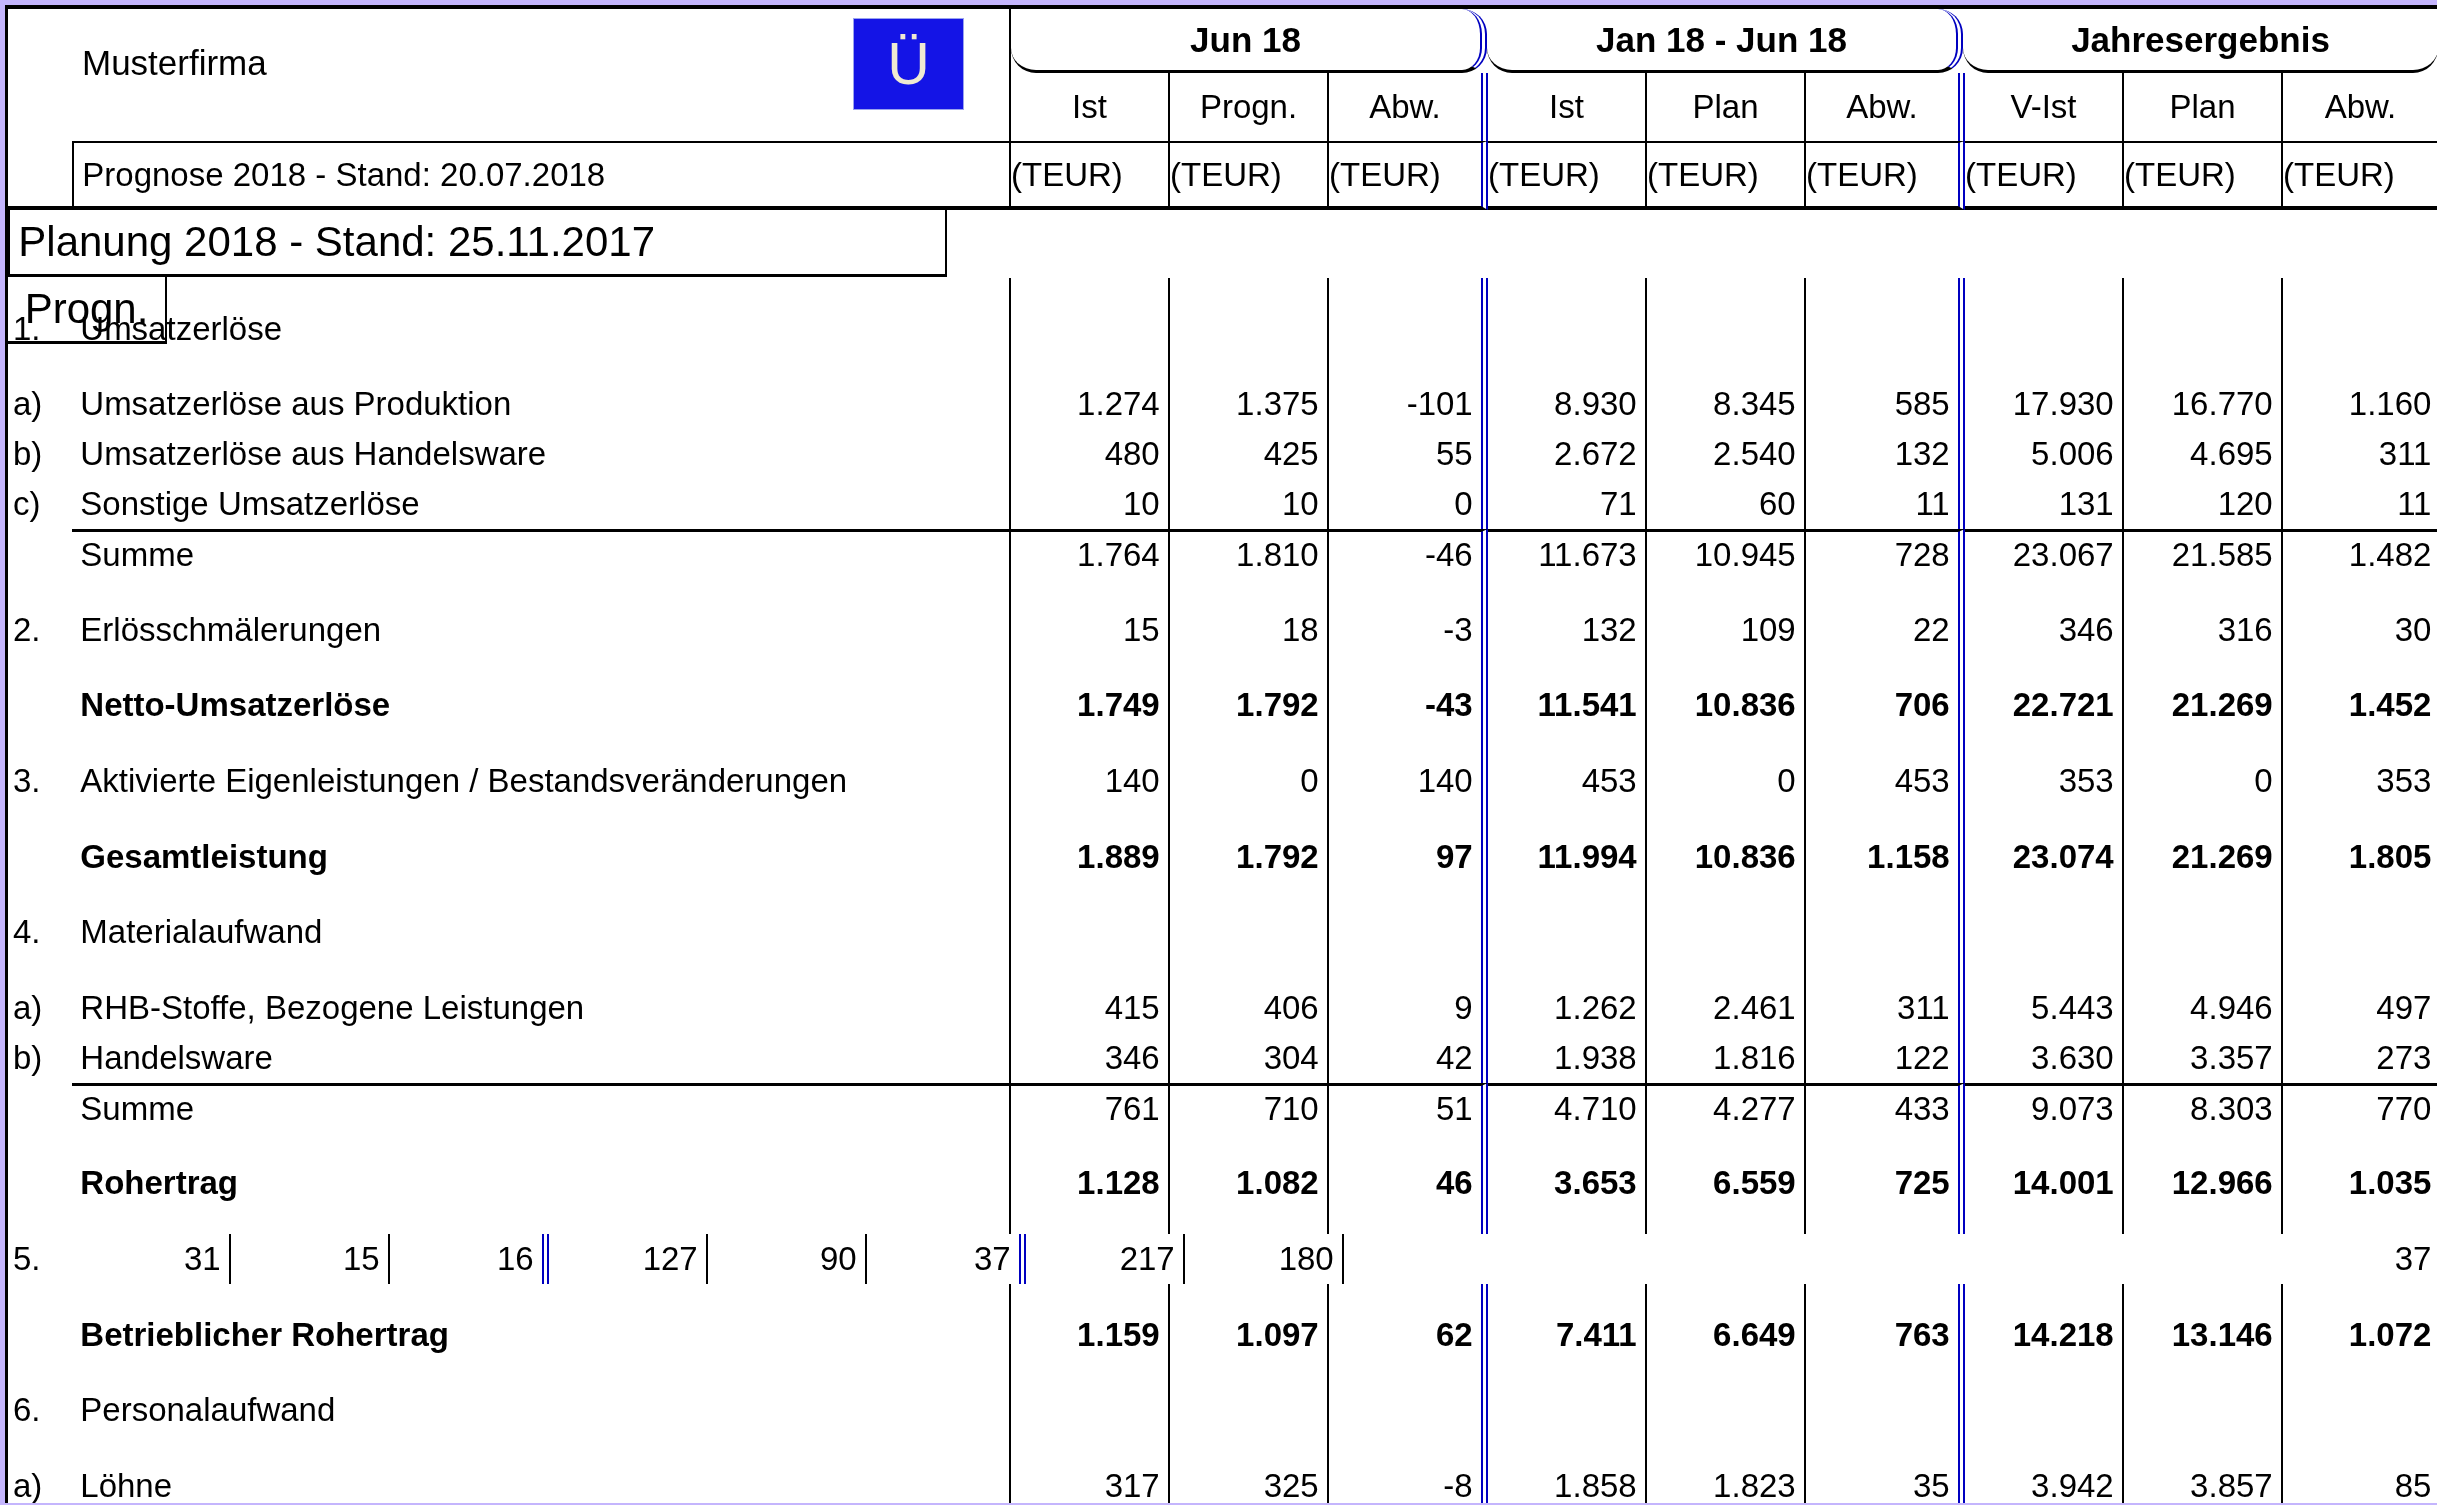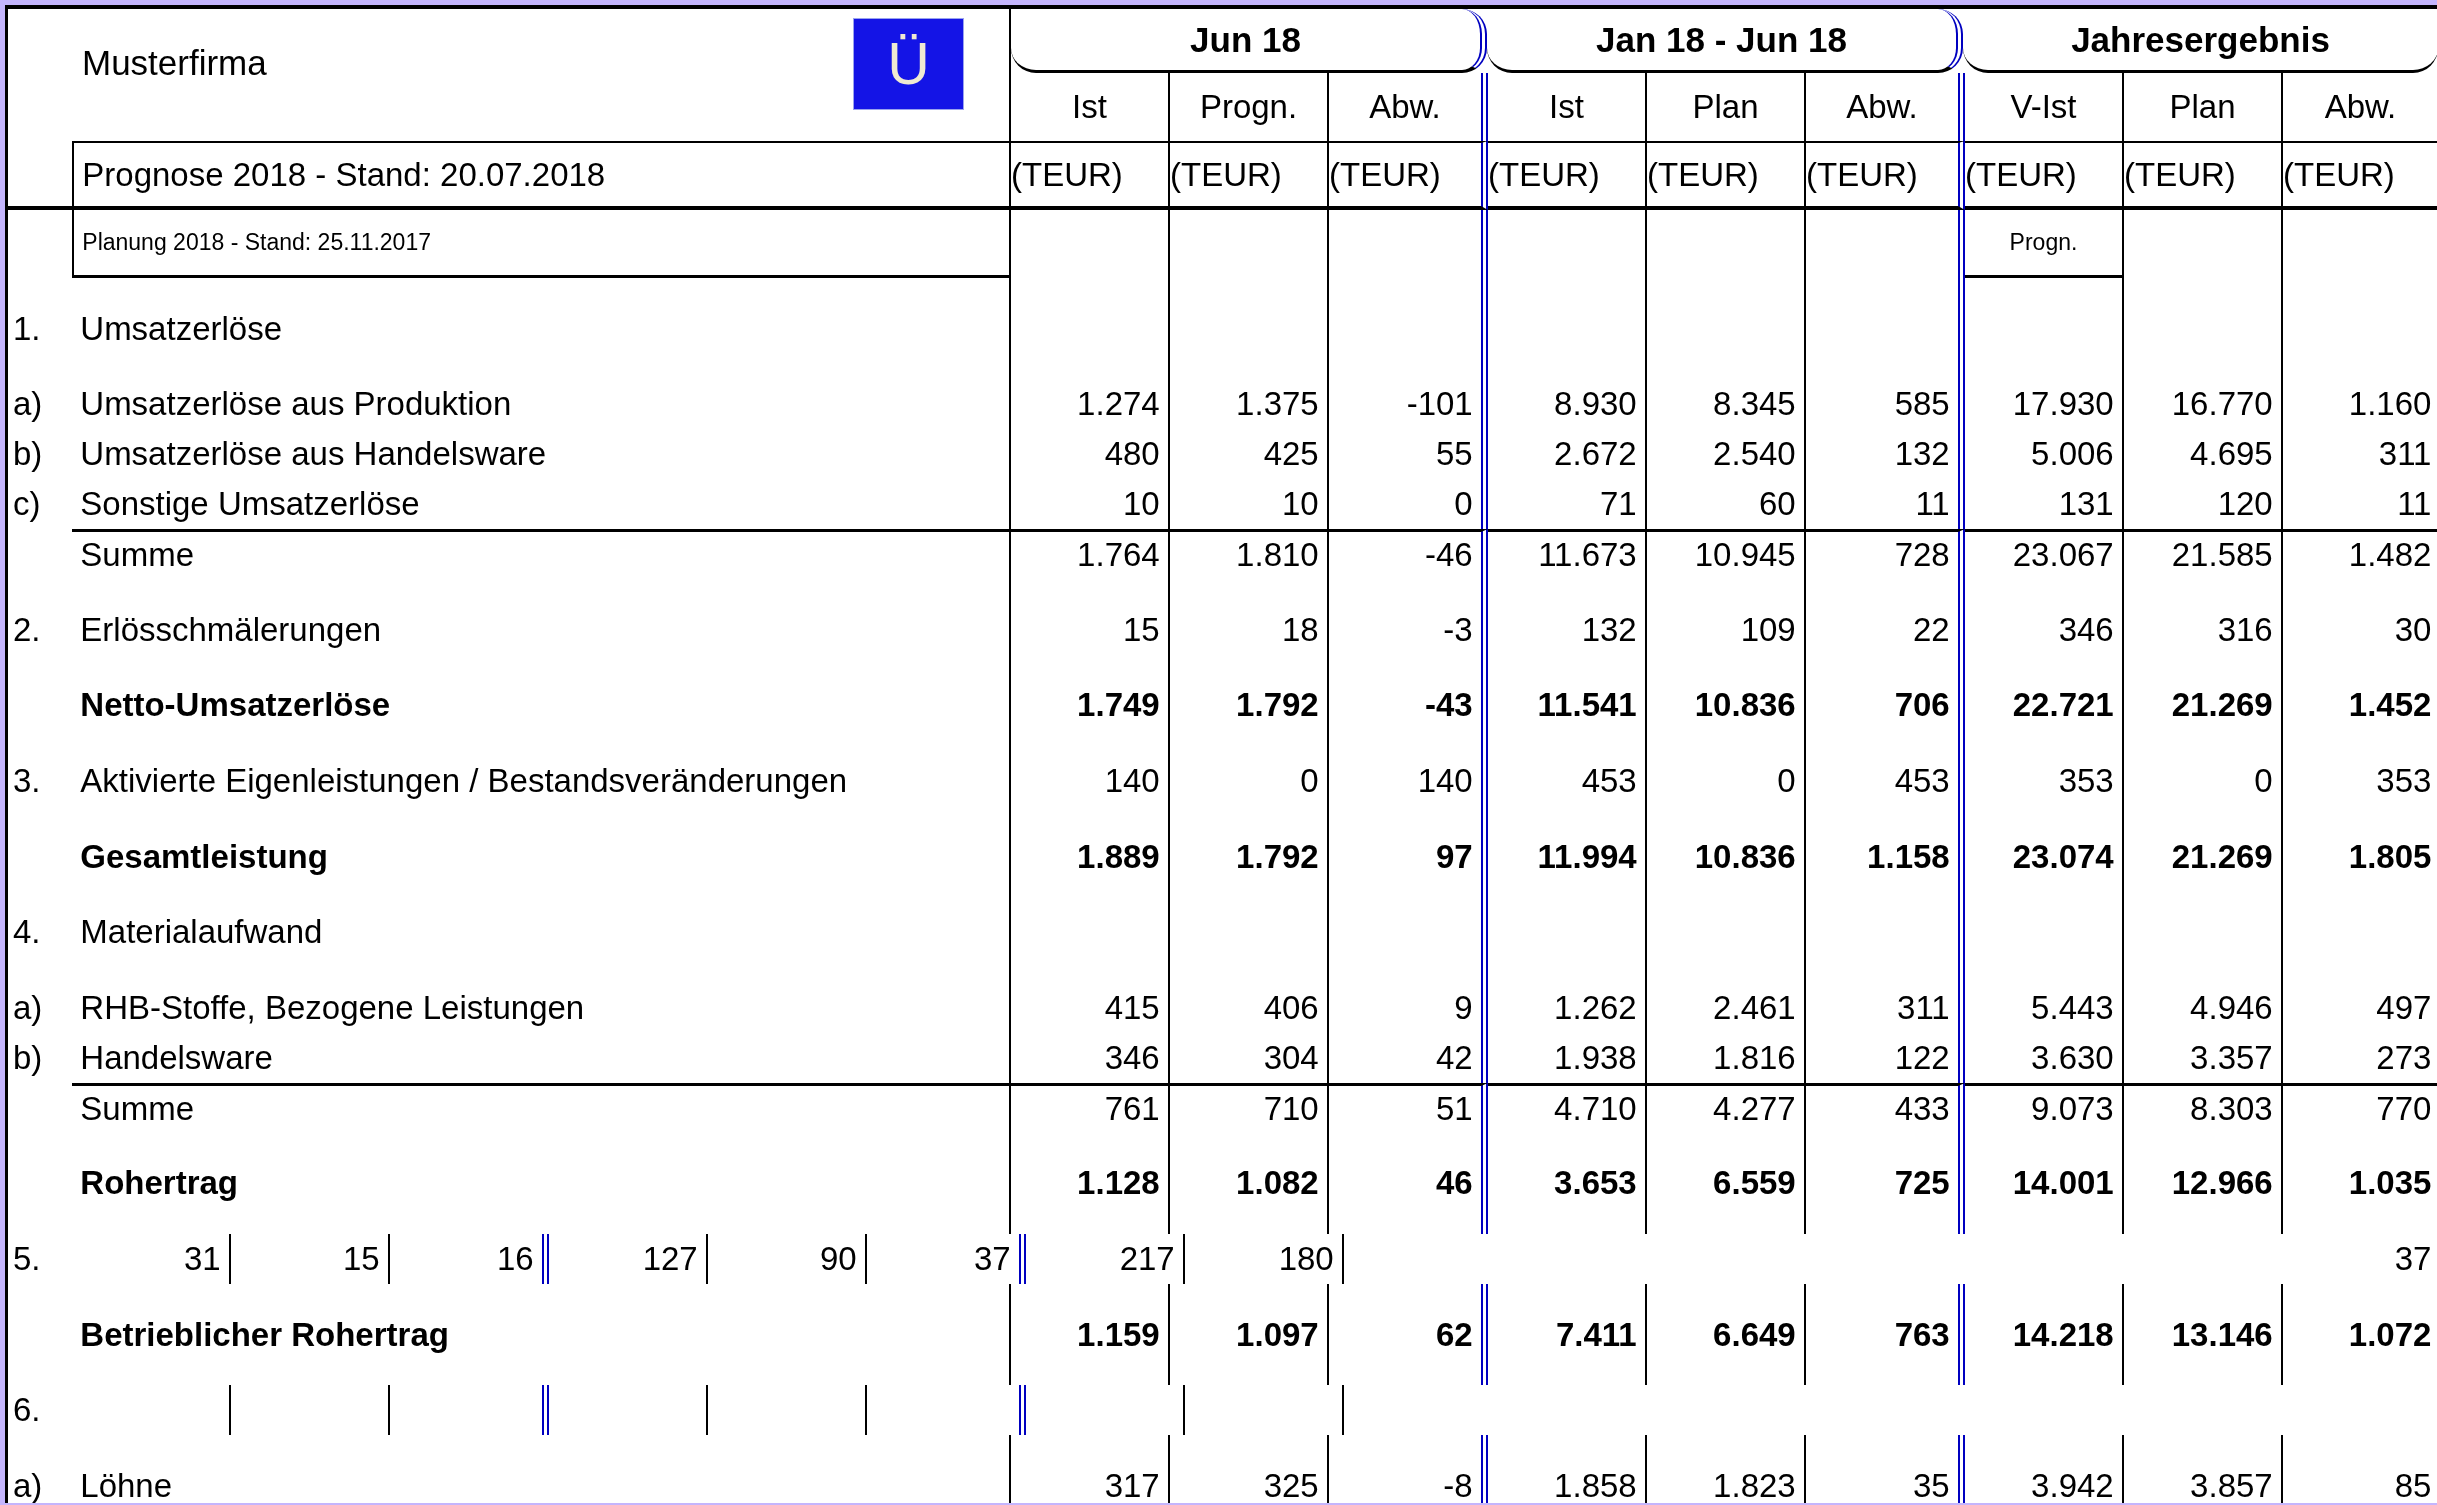--- a/index.html
+++ b/index.html
@@ -34,21 +34,21 @@
   .hdr2{height:68px;font-size:33px;}
   .hdr2 .c-val{text-align:center;padding:0;line-height:68px;}
 
   
   .hdr3{height:69px;font-size:33px;}
   .hdr3 .cell{border-bottom:4.1px solid #000;}
   .hdr3 .c-label{border-top:2.5px solid #000;border-left:2.5px solid #000;line-height:63px;}
   .hdr3 .c-val{text-align:left;padding:0;border-top:2.5px solid #000;line-height:63px;}
 
   
-  .hdr4{height:68px;font-size:23px;}
+  .hdr4{height:68px;font-size:42px;flex-direction:column;}
   .hdr4 .c-label{border-left:2.5px solid #000;border-bottom:3.3px solid #000;line-height:64px;}
   .hdr4 .c-val{line-height:64px;}
   .hdr4 .c-val.ul{border-bottom:3.3px solid #000;text-align:center;padding:0;}
 
   
   .r-data{height:50px;font-size:33px;}
   .r-data .cell{line-height:50px;}
   .r-data.bold{font-weight:700;}
   .r-gap{height:25.6px;}
   .lt .c-label,.lt .c-val{border-top:3.3px solid #000;}
@@ -472,20 +472,21 @@
           <div class="cell c-val v2"></div>
           <div class="cell c-val v3"></div>
           <div class="cell c-val v4"></div>
           <div class="cell c-val v5"></div>
           <div class="cell c-val v6"></div>
           <div class="cell c-val v7"></div>
           <div class="cell c-val v8"></div>
         </div>
         <div class="row r-data">
           <div class="cell c-num">6.</div>
+          <div class="cell c-label">Personalaufwand</div>
           <div class="cell c-val v0"></div>
           <div class="cell c-val v1"></div>
           <div class="cell c-val v2"></div>
           <div class="cell c-val v3"></div>
           <div class="cell c-val v4"></div>
           <div class="cell c-val v5"></div>
           <div class="cell c-val v6"></div>
           <div class="cell c-val v7"></div>
           <div class="cell c-val v8"></div>
         </div>

